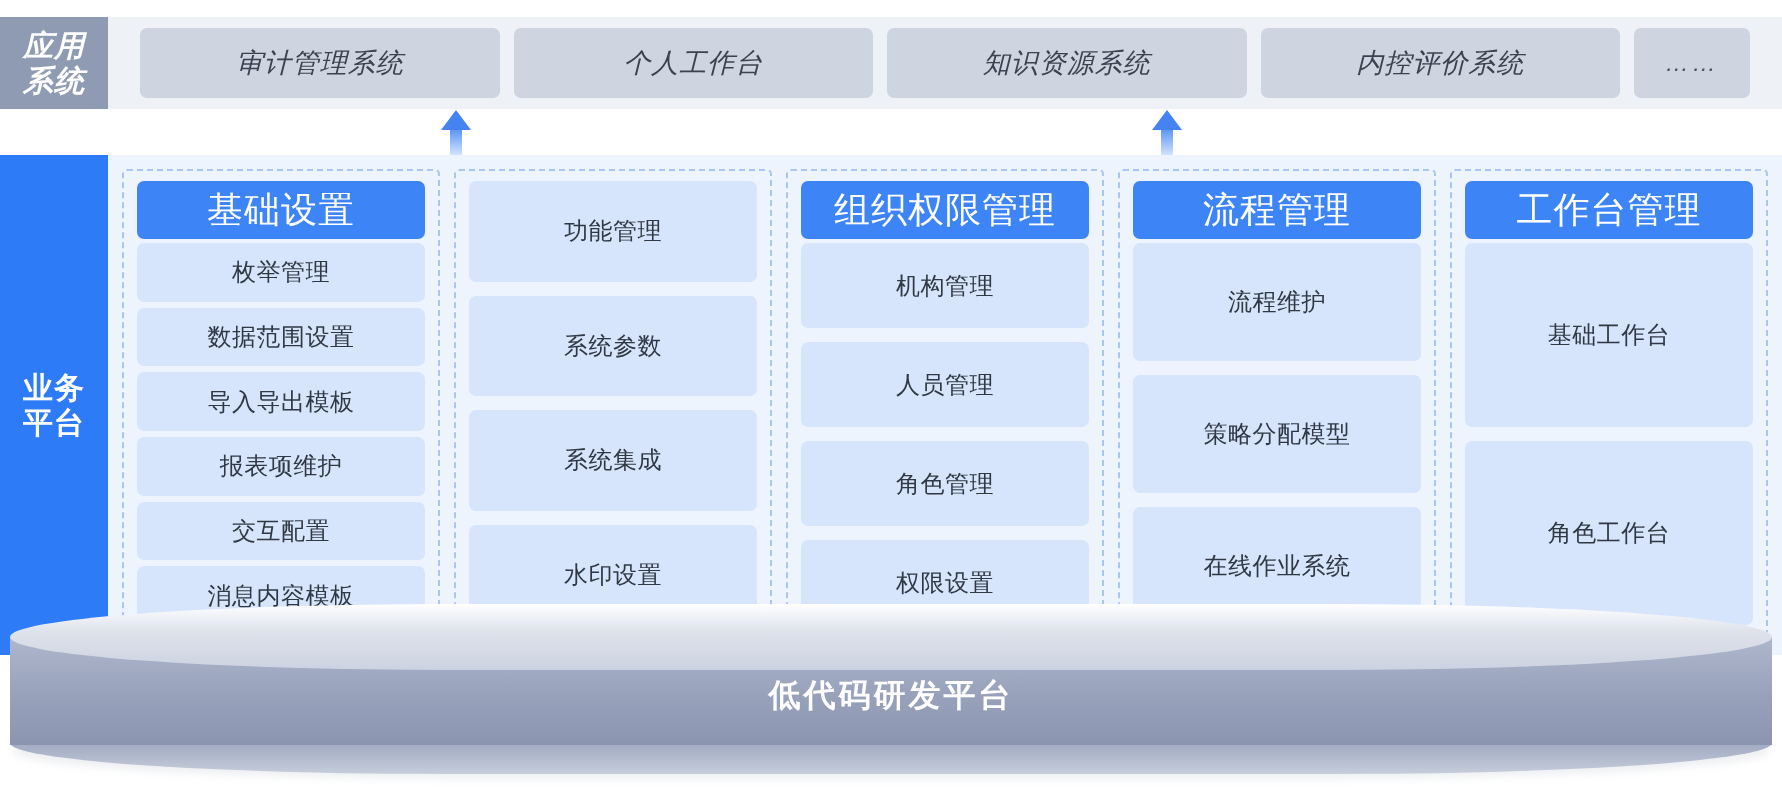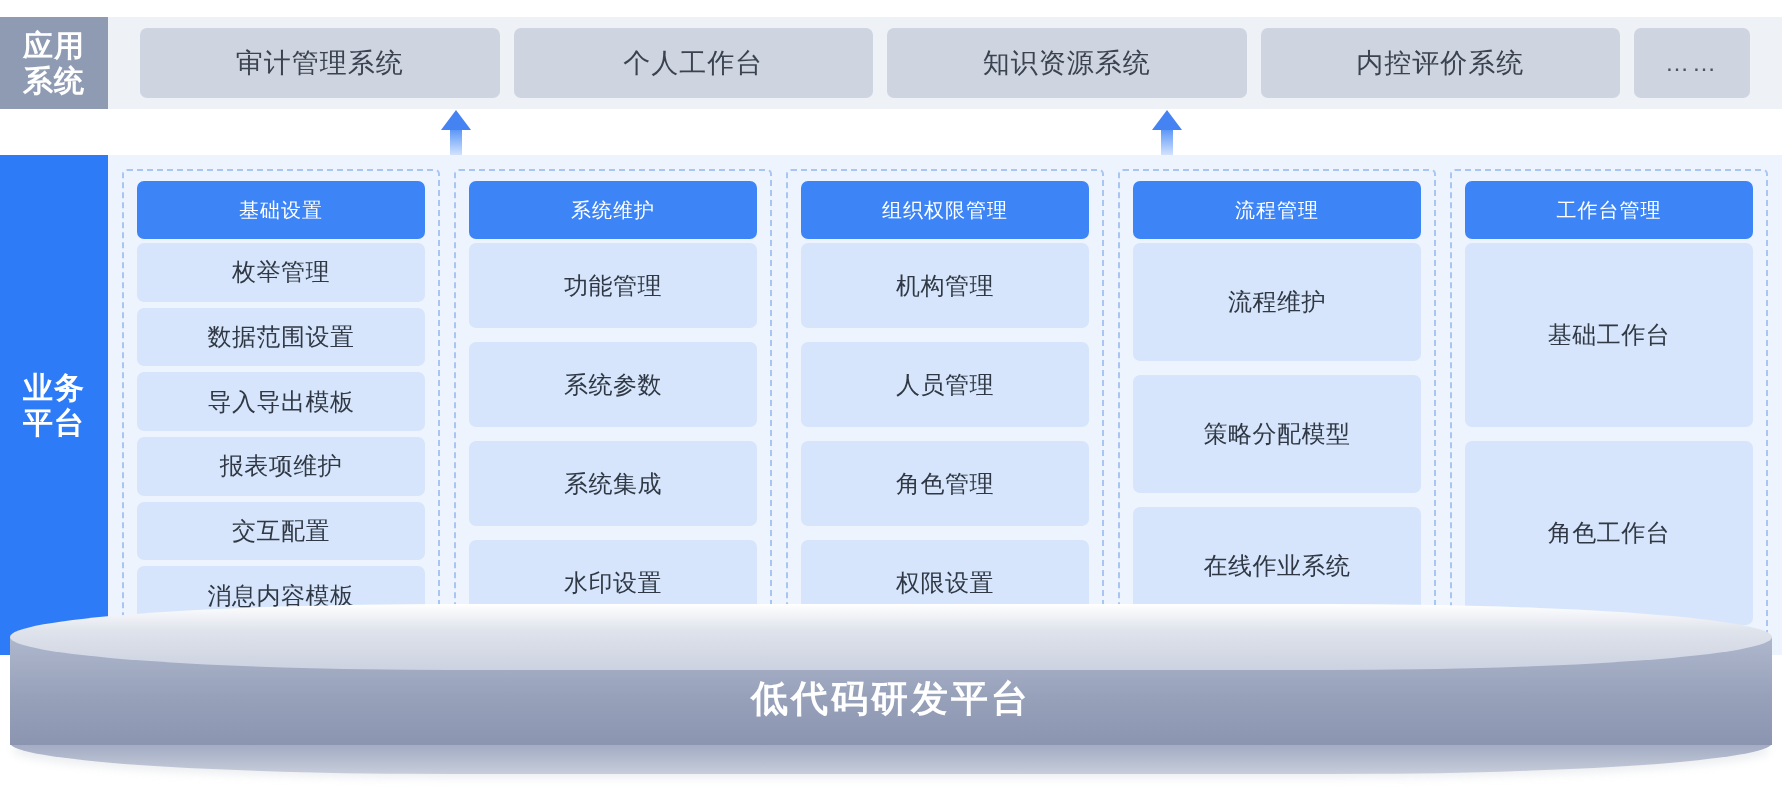--- a/index.html
+++ b/index.html
@@ -17,20 +17,21 @@
 
   
   .app-row {
     position: absolute;
     left: 0;
     top: 17px;
     width: 1782px;
     height: 92px;
     display: flex;
     align-items: stretch;
+    font-style: italic;
   }
   .app-label {
     width: 108px;
     background: #8f9bb3;
     color: #ffffff;
     font-size: 30px;
     font-weight: bold;
     line-height: 1.18;
     letter-spacing: 1px;
     display: flex;
@@ -139,21 +140,21 @@
     background: transparent;
   }
   .col-head {
     background: #3d85f7;
     color: #ffffff;
     border-radius: 7px;
     height: 58px;
     display: flex;
     align-items: center;
     justify-content: center;
-    font-size: 20px;
+    font-size: 36px;
     letter-spacing: 1px;
     flex: 0 0 58px;
     margin-bottom: 4px;
   }
   .col-items {
     flex: 1 1 auto;
     display: flex;
     flex-direction: column;
     justify-content: space-around;
     gap: 6px;
@@ -216,21 +217,21 @@
     background: rgba(150,158,178,0.18);
     filter: blur(4px);
   }
   .platform-label {
     position: absolute;
     left: 0;
     top: 70px;
     width: 1762px;
     text-align: center;
     color: #ffffff;
-    font-size: 37px;
+    font-size: 32px;
     font-weight: bold;
     letter-spacing: 3px;
     z-index: 5;
   }
 </style>
 </head>
 <body>
 
 <div class="app-row">
   <div class="app-label">
@@ -268,21 +269,20 @@
         <div class="item">枚举管理</div>
         <div class="item">数据范围设置</div>
         <div class="item">导入导出模板</div>
         <div class="item">报表项维护</div>
         <div class="item">交互配置</div>
         <div class="item">消息内容模板</div>
       </div>
     </div>
 
     <div class="biz-col">
-      <div class="col-head">系统维护</div>
       <div class="col-items spaced">
         <div class="item">功能管理</div>
         <div class="item">系统参数</div>
         <div class="item">系统集成</div>
         <div class="item">水印设置</div>
       </div>
     </div>
 
     <div class="biz-col">
       <div class="col-head">组织权限管理</div>

